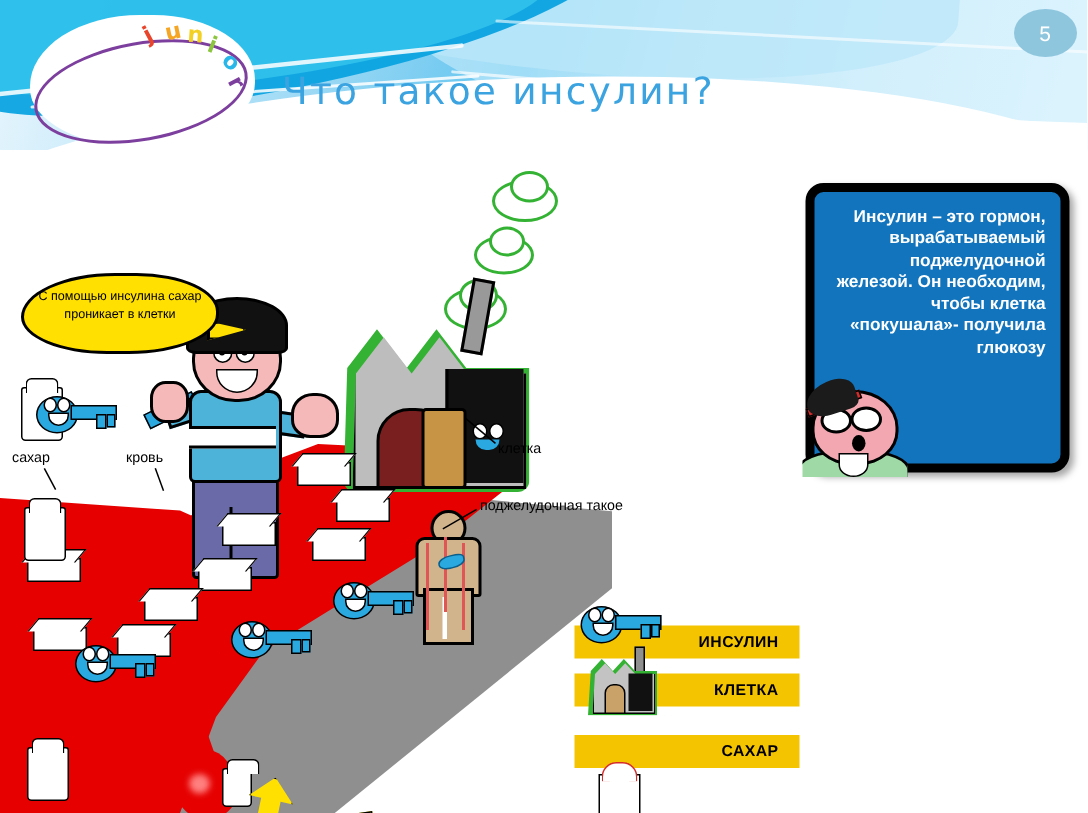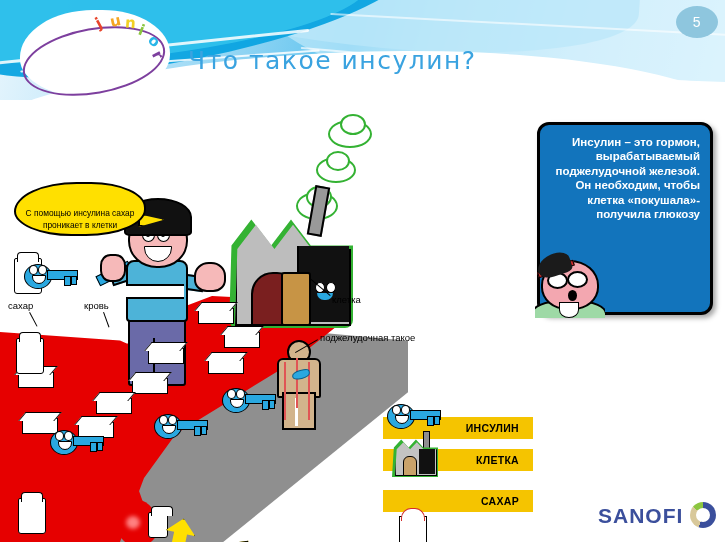--- a/index.html
+++ b/index.html
@@ -45,21 +45,21 @@
   .logo .educ{position:absolute;left:32px;top:60px;font-size:24px;color:#7d3f9e;
      font-family:"DejaVu Serif",serif;font-style:italic;font-weight:bold;}
   .logo .jun{position:absolute;left:82px;top:6px;width:76px;height:52px;}
   .logo .jun span{position:absolute;font-size:15px;font-weight:bold;font-family:"DejaVu Sans",sans-serif;}
 
   .title{position:absolute;left:188px;top:46px;font-size:25px;color:#3aa3e0;
      font-family:"DejaVu Sans",sans-serif;letter-spacing:1.5px;white-space:nowrap;}
 
   
   .infobox{position:absolute;left:537px;top:122px;width:176px;height:193px;background:#1274bc;
-     border:3px solid #000000;border-radius:12px;box-shadow:3px 3px 5px rgba(0,0,0,.35);
+     border:6px solid #000000;border-radius:12px;box-shadow:3px 3px 5px rgba(0,0,0,.35);
      color:#ffffff;font-size:11.5px;font-weight:bold;line-height:1.26;text-align:right;
      padding:10px 10px 0 10px;box-sizing:border-box;}
   .docfig{position:absolute;left:535px;top:252px;width:70px;height:66px;overflow:hidden;}
   .doc-head{position:absolute;left:6px;top:8px;width:54px;height:46px;background:#f3a7b0;
      border:2px solid #000;border-radius:50% 50% 45% 45%;}
   .doc-hair{position:absolute;left:2px;top:2px;width:34px;height:22px;background:#1b1b1b;
      border-radius:60% 40% 20% 40%;transform:rotate(-18deg);}
   .doc-glass{position:absolute;left:12px;top:20px;width:17px;height:13px;border:2px solid #000;
      border-radius:50%;background:#fff;}
   .doc-glass2{position:absolute;left:32px;top:19px;width:17px;height:13px;border:2px solid #000;
@@ -69,21 +69,21 @@
   .doc-mouth{position:absolute;left:33px;top:38px;width:9px;height:11px;background:#000;border-radius:50%;}
   .doc-body{position:absolute;left:-4px;top:48px;width:72px;height:30px;background:#9ed9a6;
      border:2px solid #000;border-radius:40% 40% 0 0;}
   .doc-collar{position:absolute;left:24px;top:50px;width:18px;height:14px;background:#fff;
      border:1px solid #000;border-radius:0 0 50% 50%;}
 
   
   .bubble{position:absolute;left:14px;top:182px;width:128px;height:50px;background:#ffe000;
      border:2px solid #000;border-radius:48% 42% 46% 44%/55% 48% 50% 46%;}
   .bubble .txt{position:absolute;left:4px;top:8px;width:120px;text-align:center;font-size:8.4px;
-     color:#000;line-height:1.42;margin-top:16px;}
+     color:#000;line-height:1.42;}
   .bubble-tail{position:absolute;left:138px;top:214px;width:22px;height:9px;background:#ffe000;
      border:2px solid #000;clip-path:polygon(0 0,100% 45%,0 100%);}
 
   
   .scene{position:absolute;left:0;top:100px;width:725px;height:442px;}
 
   .grayroad{position:absolute;left:78px;top:228px;width:330px;height:214px;background:#8f8f8f;
      clip-path:polygon(58% 0,100% 6%,100% 30%,44% 100%,0 100%,8% 62%);}
   .bloodriver{position:absolute;left:0px;top:196px;width:400px;height:246px;background:#e60000;
      clip-path:polygon(53% 0,78% 2%,86% 10%,72% 28%,60% 40%,44% 56%,36% 74%,30% 100%,0 100%,0 44%,14% 38%,30% 22%,40% 8%);}
@@ -426,19 +426,14 @@
 
     <div class="lgrow" style="top:90px">
       <span>САХАР</span>
     </div>
     <div class="lg-icon lg-bag" style="left:14px;top:74px">
       <div class="bb"></div>
       <div class="tp"></div>
     </div>
   </div>
 
-  <div class="sanofi">
-    <div class="wm">SANOFI</div>
-    <div class="mark"></div>
-    <div class="markin"></div>
-  </div>
 
 </div>
 
 </body></html>

